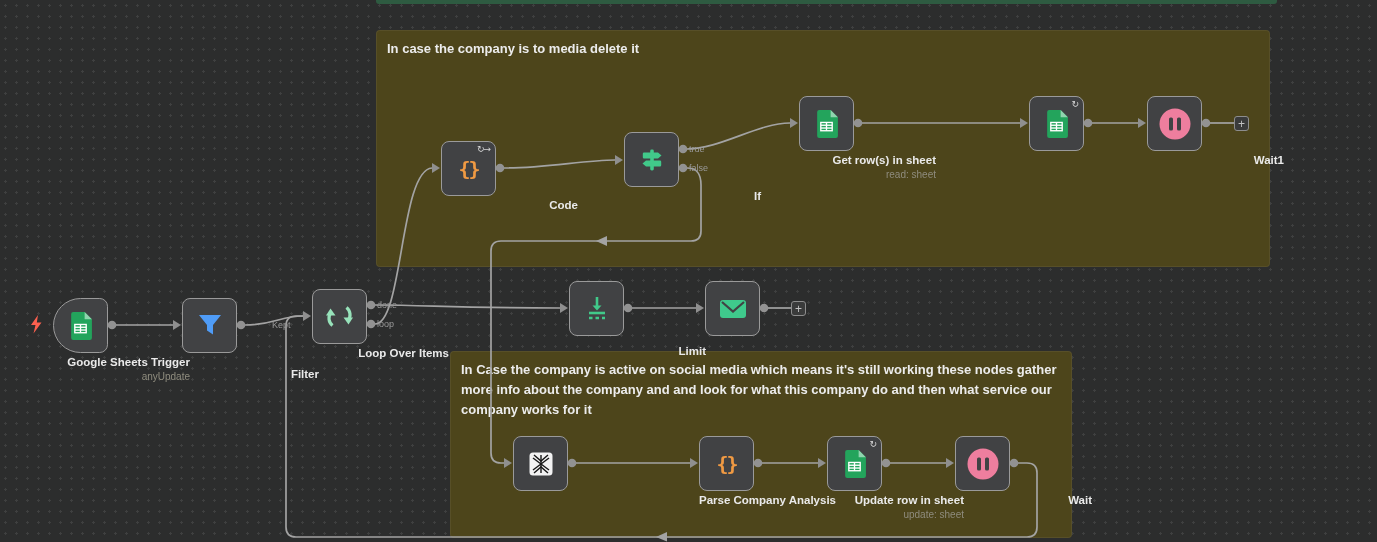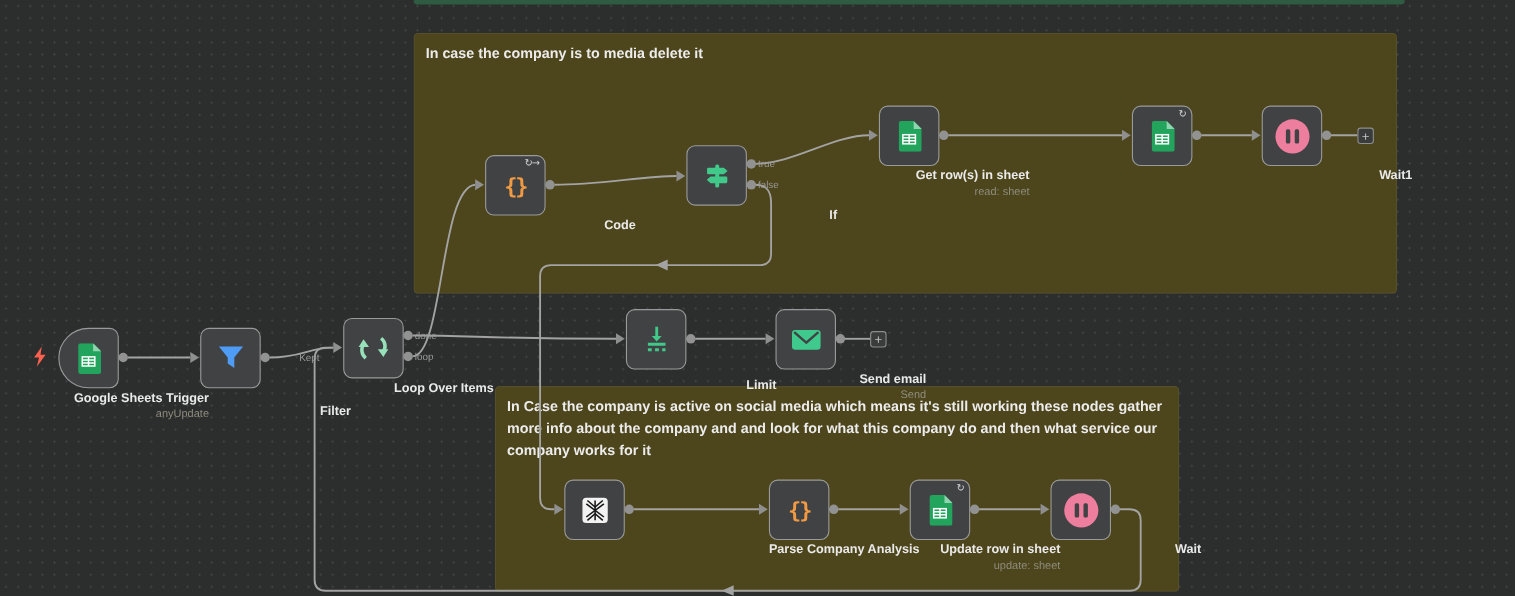--- a/index.html
+++ b/index.html
@@ -238,24 +238,20 @@
   <div class="label-wrap" style="left:596px;top:345px;">
     <div class="nlabel">Limit</div>
   </div>
 
   <div class="node" style="left:705px;top:281px;">
     <svg width="30" height="24" viewBox="0 0 30 24">
       <rect x="2" y="3" width="26" height="18" rx="3" fill="#3fc98c"></rect>
       <path d="M4,5 L15,14.5 L26,5" stroke="#414244" stroke-width="2.2" fill="none"></path>
     </svg>
   </div>
-  <div class="label-wrap" style="left:732px;top:339px;">
-    <div class="nlabel">Send email</div>
-    <div class="nsub">Send</div>
-  </div>
   <div class="plus-btn" style="left:791px;top:301px;">
     <span>+</span>
   </div>
 
   <div class="node" style="left:513px;top:436px;">
     <svg width="26" height="26" viewBox="0 0 26 26">
       <rect x="1.5" y="1.5" width="23" height="23" rx="3.5" fill="#f2f2f2"></rect>
       <g stroke="#161616" stroke-width="1.4" fill="none">
         <line x1="13" y1="4" x2="13" y2="22"></line>
         <line x1="5" y1="7" x2="21" y2="19"></line>

